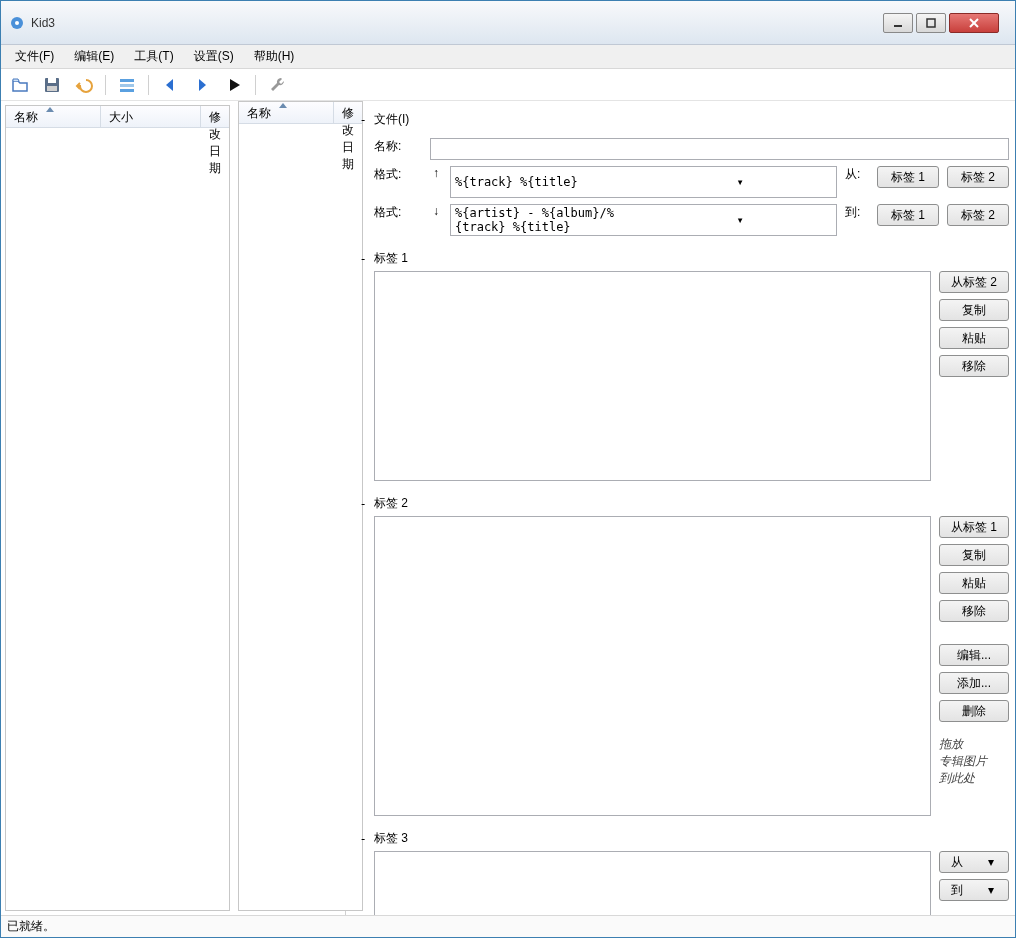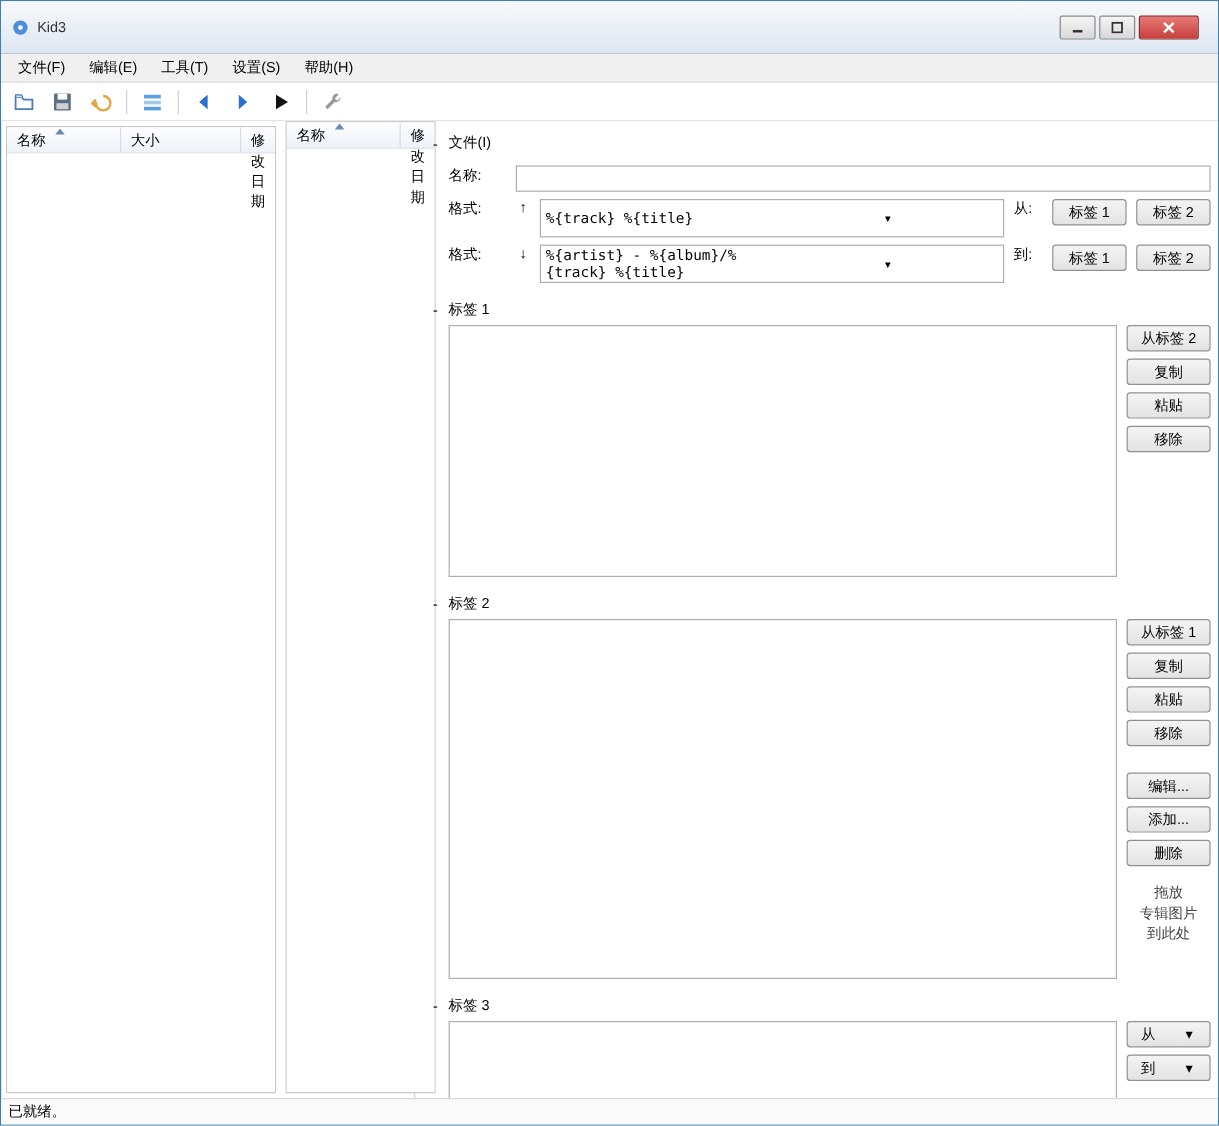--- a/index.html
+++ b/index.html
@@ -39,21 +39,21 @@
 .combo .dd { width: 16px; text-align: center; border-left: 1px solid transparent; cursor: pointer; }
 .tolbl { width: 24px; }
 .btn { min-width: 62px; height: 22px; border: 1px solid #8e8f8f; background: linear-gradient(to bottom,#f4f4f4,#e3e3e3); border-radius: 3px; padding: 0 8px; font-size: 12px; cursor: pointer; display: flex; align-items: center; justify-content: center; }
 .tagarea { display: flex; gap: 8px; margin-left: 16px; }
 .tagbox { flex: 1; border: 1px solid #abadb3; background: #fff; }
 .tag1 .tagbox { height: 210px; }
 .tag2 .tagbox { height: 300px; }
 .tag3 .tagbox { height: 70px; }
 .tagbtns { width: 70px; display: flex; flex-direction: column; gap: 6px; }
 .tagbtns .gap { height: 10px; }
-.dropzone { text-align: center; color: #444; line-height: 1.4; padding: 8px 0; }
+.dropzone { text-align: left; color: #444; line-height: 1.4; padding: 8px 0; font-style: italic; }
 .ddbtn { min-width: 62px; height: 22px; border: 1px solid #8e8f8f; background: linear-gradient(to bottom,#f4f4f4,#e3e3e3); border-radius: 3px; display: flex; align-items: center; cursor: pointer; }
 .ddbtn span { flex: 1; text-align: center; }
 .ddbtn .car { width: 16px; }
 .statusbar { height: 22px; border-top: 1px solid #d8d8d8; padding: 2px 6px; display: flex; align-items: center; background: #fafafa; font-size: 12px; }
 </style>
 </head>
 <body>
 
 <div class="window">
   <div class="titlebar">

